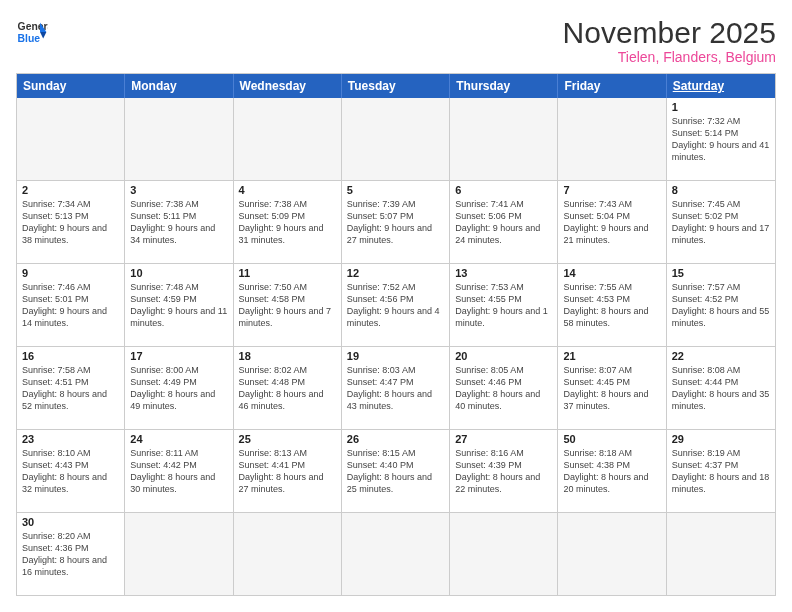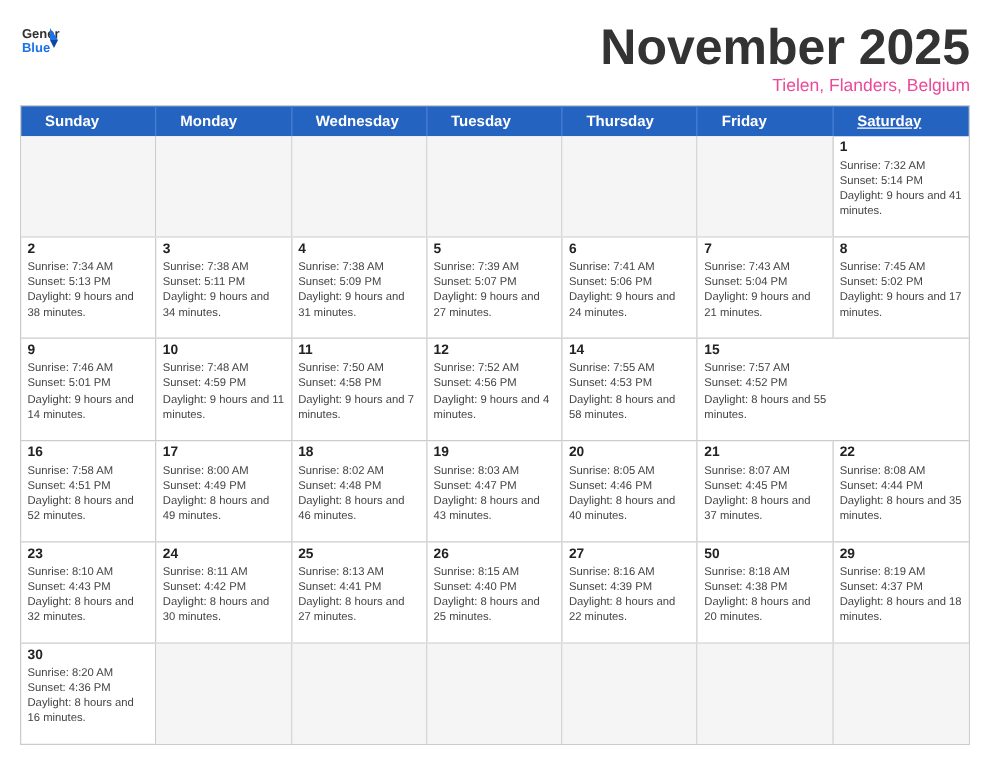--- a/index.html
+++ b/index.html
@@ -29,22 +29,22 @@
       gap: 4px;
     }
     .logo-icon {
       width: 32px;
       height: 32px;
     }
     .title-block {
       text-align: right;
     }
     .main-title {
-      font-size: 40px;
-      font-weight: 700;
+      font-size: 30px;
+      font-weight: 400;
       color: #333;
       line-height: 1.1;
       text-align: center;
     }
     .subtitle {
       font-size: 14px;
       color: #ec4899;
     }
     .calendar {
       flex: 1;
@@ -54,21 +54,21 @@
     }
     .cal-header {
       display: grid;
       grid-template-columns: repeat(7, 1fr);
       background: #2563c0;
     }
     .cal-header-cell {
       color: #fff;
       font-size: 12px;
       font-weight: bold;
-      padding: 5px 19px;
+      padding: 5px 6px;
       text-align: left;
       border-right: 1px solid #4a7fd4;
     }
     .cal-header-cell:last-child { border-right: none; text-decoration: underline; }
     .cal-body {
       flex: 1;
       display: flex;
       flex-direction: column;
     }
     .cal-row {
@@ -220,20 +220,27 @@
 and 7 minutes.</div>
           </div>
           <div class="cal-cell">
             <span class="day-number">12</span>
             <div class="day-info">Sunrise: 7:52 AM
 Sunset: 4:56 PM
 Daylight: 9 hours
 and 4 minutes.</div>
           </div>
           <div class="cal-cell">
+            <span class="day-number">13</span>
+            <div class="day-info">Sunrise: 7:53 AM
+Sunset: 4:55 PM
+Daylight: 9 hours
+and 1 minute.</div>
+          </div>
+          <div class="cal-cell">
             <span class="day-number">14</span>
             <div class="day-info">Sunrise: 7:55 AM
 Sunset: 4:53 PM
 Daylight: 8 hours
 and 58 minutes.</div>
           </div>
           <div class="cal-cell">
             <span class="day-number">15</span>
             <div class="day-info">Sunrise: 7:57 AM
 Sunset: 4:52 PM

